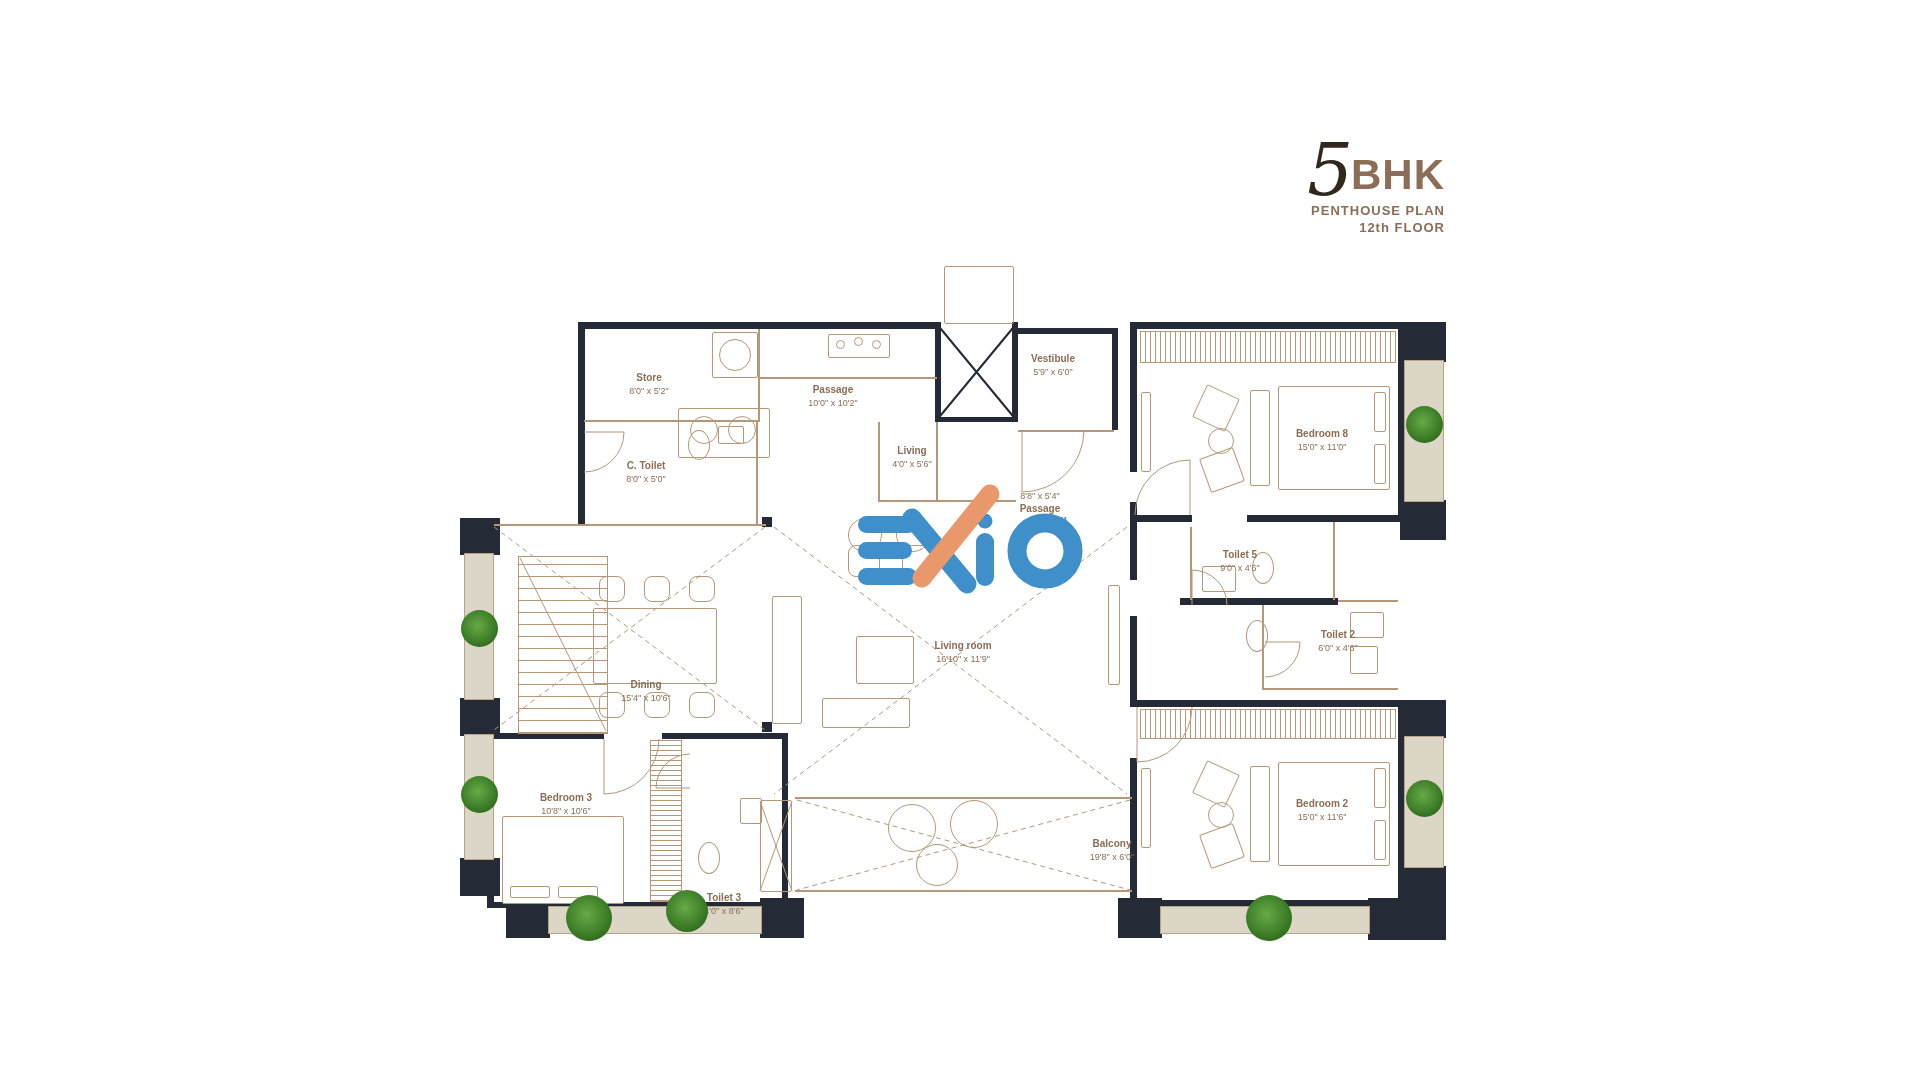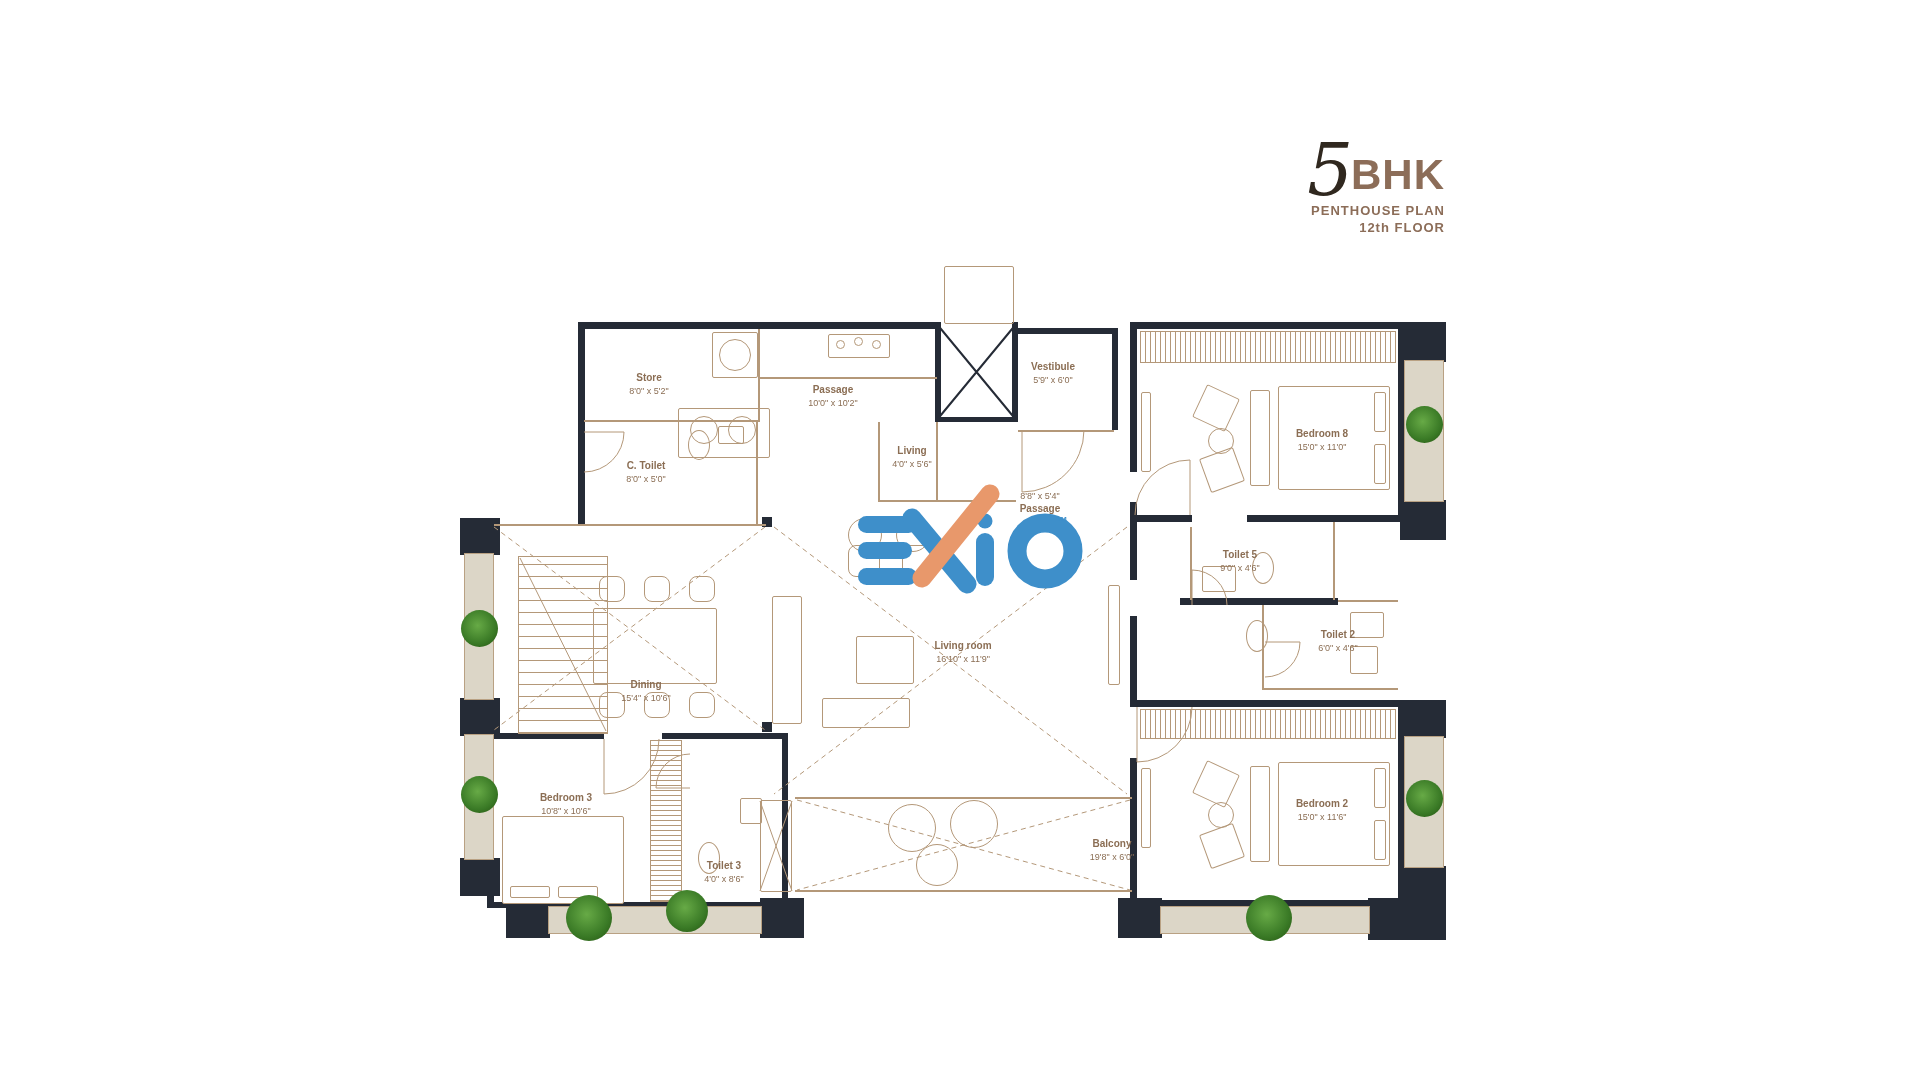--- a/index.html
+++ b/index.html
@@ -200,30 +200,30 @@
       <path d="M584,432 L624,432 M624,432 A40,40 0 0 1 584,472"></path>
       <path d="M1192,605 L1192,570 M1192,570 A35,35 0 0 1 1227,605"></path>
       <path d="M1265,642 L1300,642 M1300,642 A35,35 0 0 1 1265,677"></path>
       <path d="M690,788 L656,788 M656,788 A34,34 0 0 1 690,754"></path>
     </g>
   </svg>
 
   <div class="lbl" style="left:649px;top:384px"><span>Store</span><em>8'0" x 5'2"</em></div>
   <div class="lbl" style="left:833px;top:396px"><span>Passage</span><em>10'0" x 10'2"</em></div>
   <div class="lbl" style="left:912px;top:457px"><span>Living</span><em>4'0" x 5'6"</em></div>
-  <div class="lbl" style="left:1053px;top:373px"><span>Vestibule</span><em>5'9" x 6'0"</em></div>
+  <div class="lbl" style="left:1053px;top:365px"><span>Vestibule</span><em>5'9" x 6'0"</em></div>
   <div class="lbl" style="left:646px;top:472px"><span>C. Toilet</span><em>8'0" x 5'0"</em></div>
   <div class="lbl" style="left:1322px;top:440px"><span>Bedroom 8</span><em>15'0" x 11'0"</em></div>
   <div class="lbl" style="left:1040px;top:503px"><em>8'8" x 5'4"</em><span>Passage</span></div>
   <div class="lbl" style="left:1240px;top:561px"><span>Toilet 5</span><em>9'0" x 4'6"</em></div>
   <div class="lbl" style="left:1338px;top:641px"><span>Toilet 2</span><em>6'0" x 4'6"</em></div>
   <div class="lbl" style="left:646px;top:691px"><span>Dining</span><em>15'4" x 10'6"</em></div>
   <div class="lbl" style="left:963px;top:652px"><span>Living room</span><em>16'10" x 11'9"</em></div>
   <div class="lbl" style="left:566px;top:804px"><span>Bedroom 3</span><em>10'8" x 10'6"</em></div>
-  <div class="lbl" style="left:724px;top:872px"><span>Toilet 3</span><em>4'0" x 8'6"</em></div>
+  <div class="lbl" style="left:724px;top:904px"><span>Toilet 3</span><em>4'0" x 8'6"</em></div>
   <div class="lbl" style="left:1112px;top:850px"><span>Balcony</span><em>19'8" x 6'0"</em></div>
   <div class="lbl" style="left:1322px;top:810px"><span>Bedroom 2</span><em>15'0" x 11'6"</em></div>
 
   <svg id="logo" width="250" height="120" viewBox="0 0 250 120">
     <g fill="#3E8FCA">
       <rect x="13" y="33" width="59" height="17" rx="8.5"></rect>
       <rect x="13" y="59" width="54" height="17" rx="8.5"></rect>
       <rect x="13" y="85" width="59" height="17" rx="8.5"></rect>
       <circle cx="140" cy="38" r="7.5"></circle>
       <rect x="131" y="50" width="18" height="53" rx="9"></rect>

